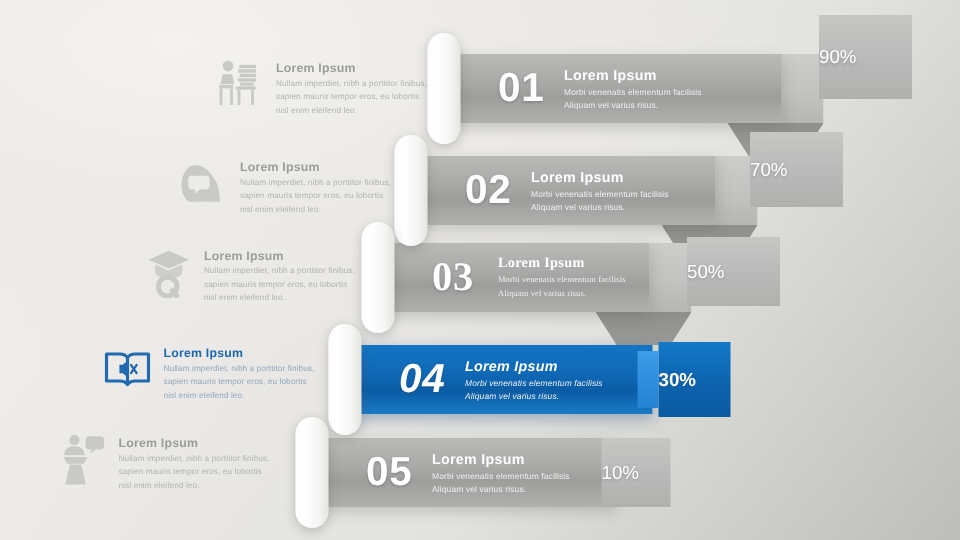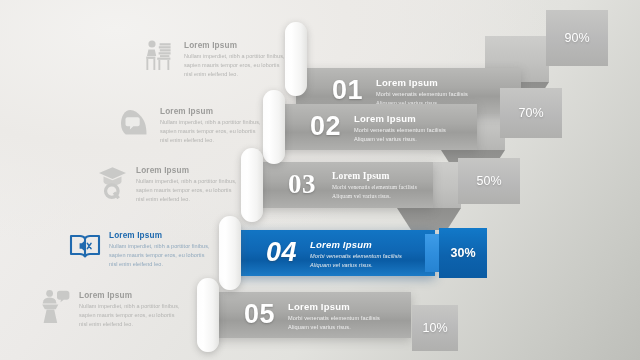--- a/index.html
+++ b/index.html
@@ -56,21 +56,21 @@
   }
   .wedge .shadowfoot{
     position:absolute;left:0;top:46px;width:100%;height:22px;
     background:linear-gradient(180deg,#8e8e8c 0%,#9a9a98 100%);
     clip-path:polygon(0 0,100% 0,78% 100%,22% 100%);
   }
   .pct{
     position:absolute;width:62px;
     background:linear-gradient(180deg,#c6c6c4 0%,#bababa 50%,#b0b0ae 100%);
     color:#ffffff;font-size:12.5px;
-    display:flex;align-items:center;justify-content:center;
+    display:flex;align-items:center;justify-content:flex-start;
     text-shadow:0 1px 2px rgba(70,70,70,.30);
     z-index:5;
   }
   .pct.blue{
     background:linear-gradient(180deg,#1279c9 0%,#0d63ae 55%,#0a5ba3 100%);
     font-weight:bold;
   }
   .pctcapL{
     position:absolute;width:14px;z-index:6;
     background:linear-gradient(180deg,#3e9ce8 0%,#2e8ddc 55%,#2683d2 100%);
@@ -88,21 +88,21 @@
 </head>
 <body>
 
 <div id="stage">
 
   <div class="row" style="left:285px;top:36px;width:245px;">
     <div class="wedge" style="left:200px;">
       <div class="side"></div>
       <div class="shadowfoot"></div>
     </div>
-    <div class="bar" style="width:225px;margin-top:32px;">
+    <div class="bar" style="width:225px;">
       <span class="num">01</span>
       <div class="btxt">
         <div class="bhead">Lorem Ipsum</div>
         <div class="bbody">
           <div>Morbi venenatis elementum facilisis</div>
           <div>Aliquam vel varius risus.</div>
         </div>
       </div>
     </div>
     <div class="tab"></div>
@@ -177,21 +177,21 @@
       <div class="btxt">
         <div class="bhead">Lorem Ipsum</div>
         <div class="bbody">
           <div>Morbi venenatis elementum facilisis</div>
           <div>Aliquam vel varius risus.</div>
         </div>
       </div>
     </div>
     <div class="tab"></div>
   </div>
-  <div class="pct" style="left:412px;top:292px;height:46px;width:46px;margin-top:13px;">
+  <div class="pct" style="left:401px;top:292px;height:46px;width:46px;">
     <span>10%</span>
   </div>
 
   <div class="info" style="left:143px;top:38px;">
     <svg class="ico" viewBox="0 0 34 36">
       <g fill="#c9c9c7">
         <circle cx="9" cy="6" r="3.6"></circle>
         <path d="M5.4 11.5h6.4l1.4 6.6H4z"></path>
         <rect x="3.2" y="18.6" width="9.2" height="2.3"></rect>
         <rect x="3.4" y="21" width="1.9" height="11"></rect>

